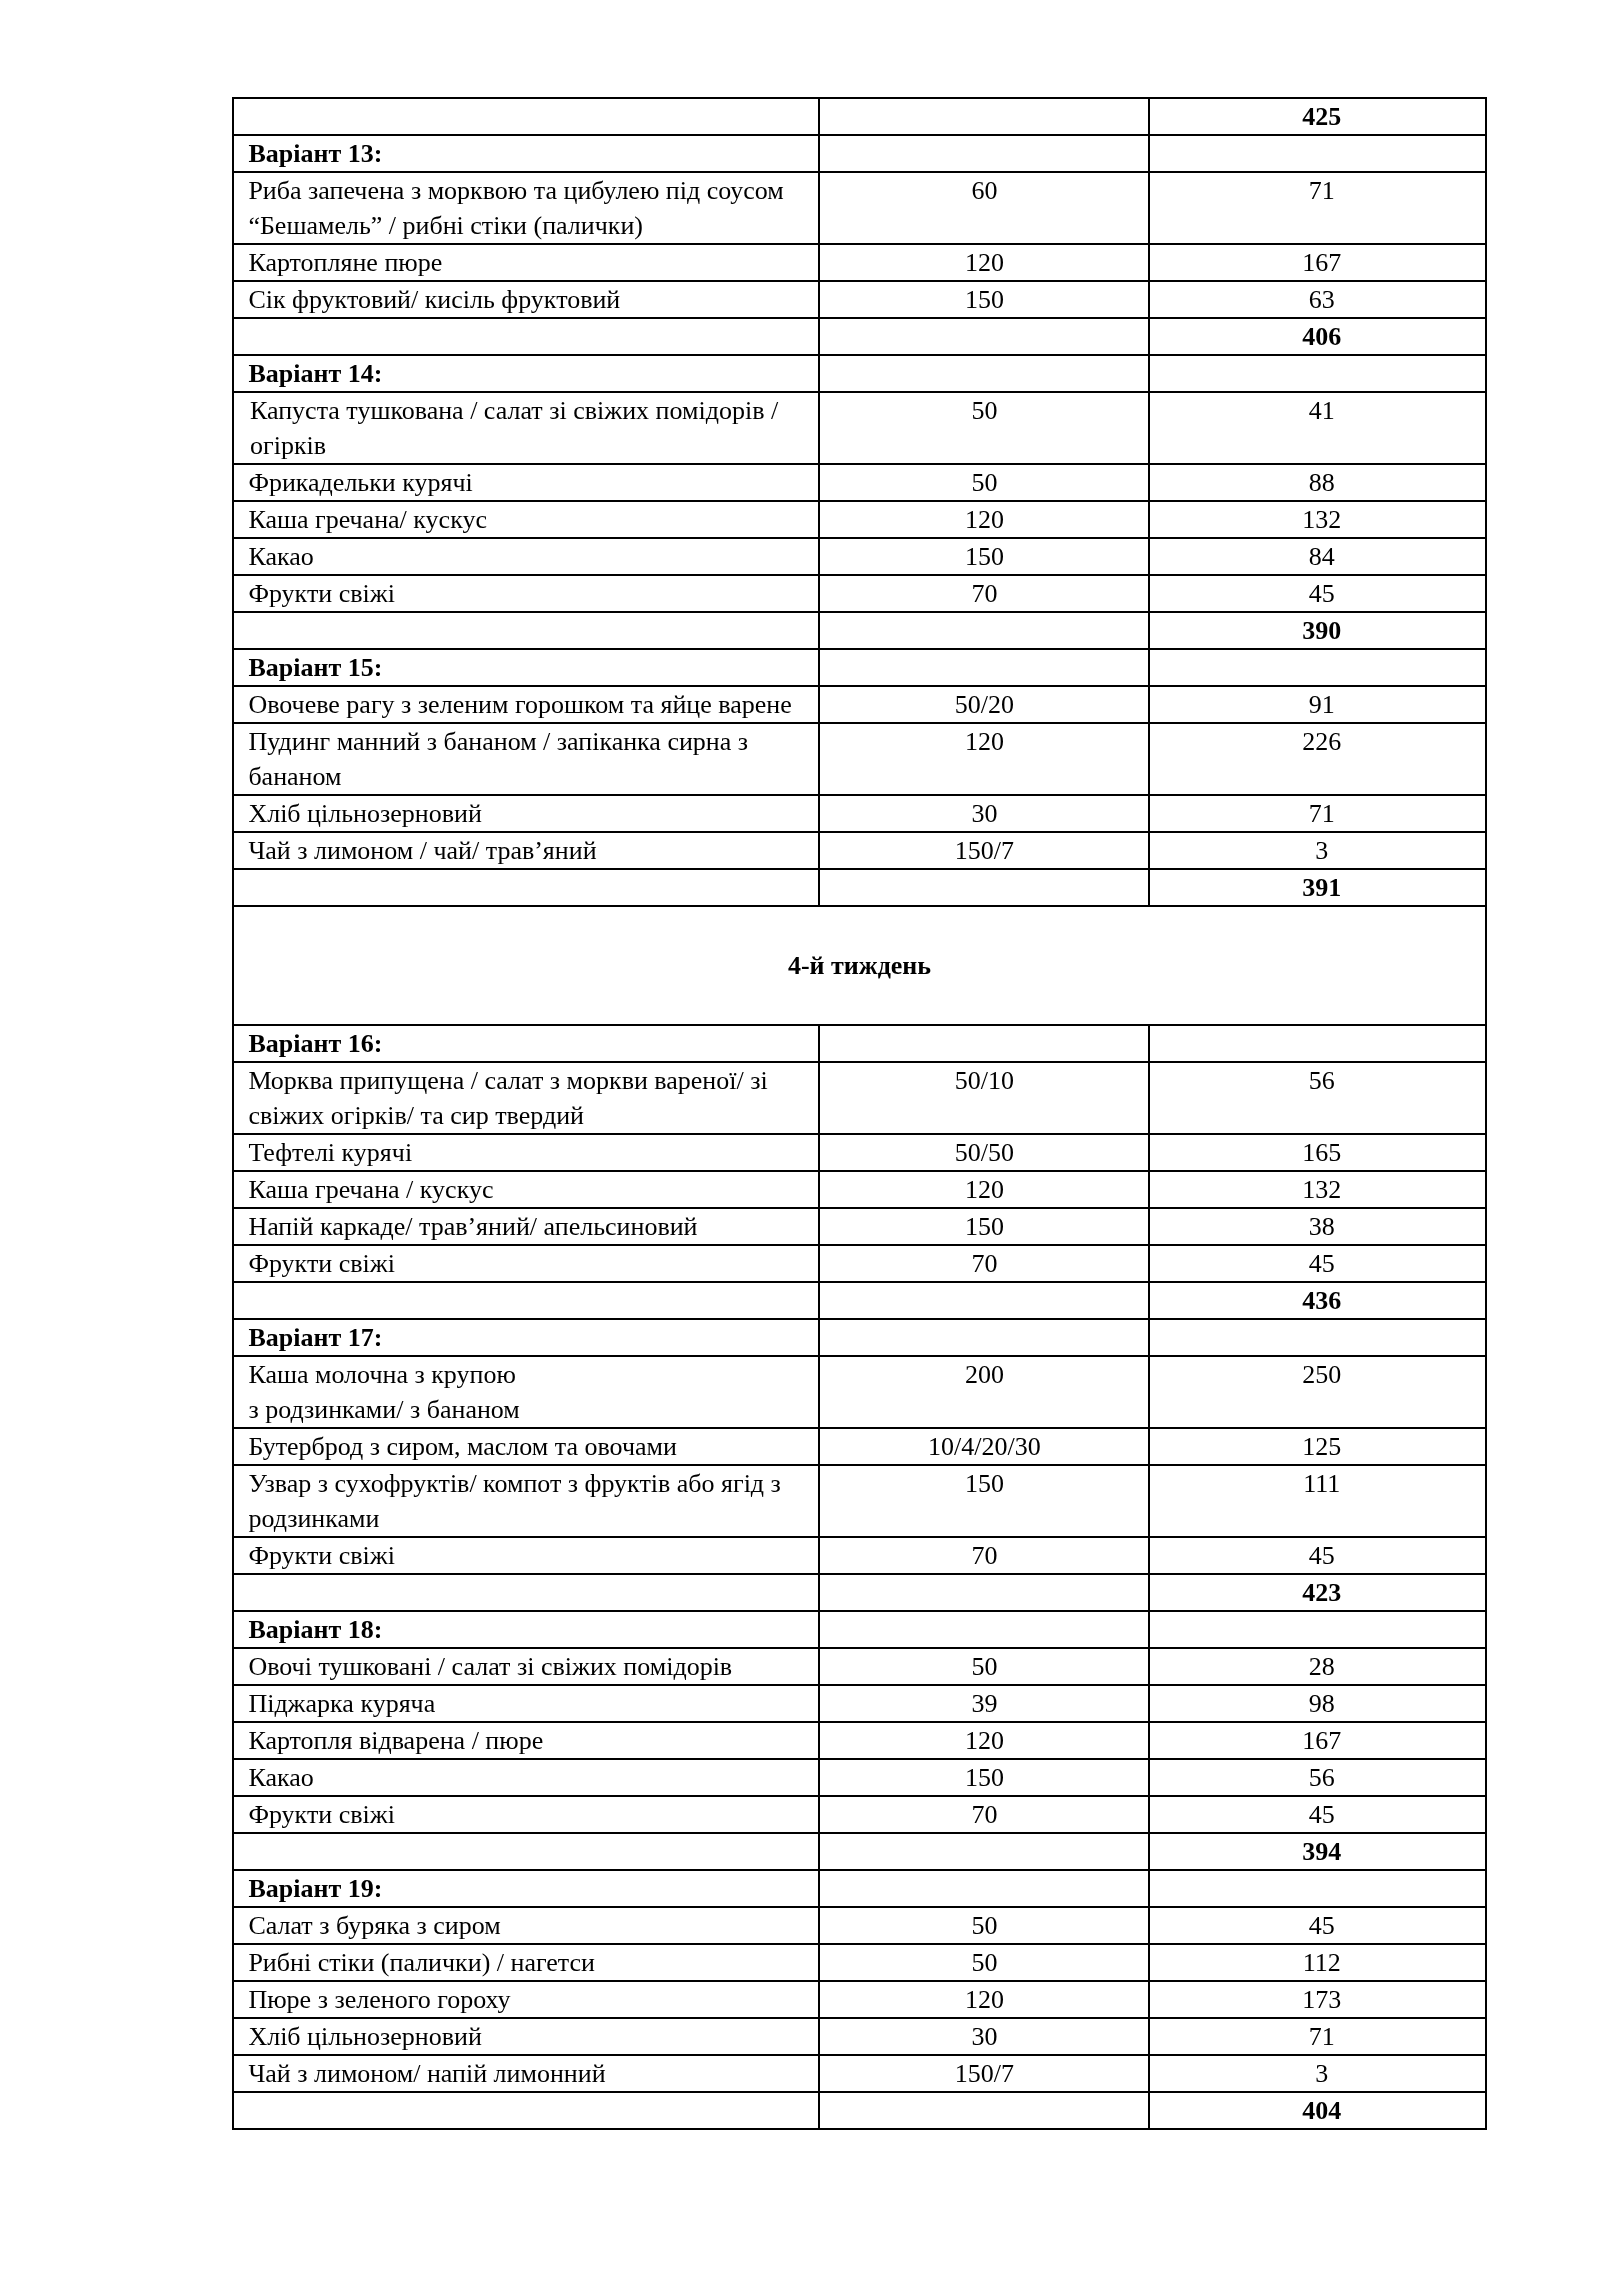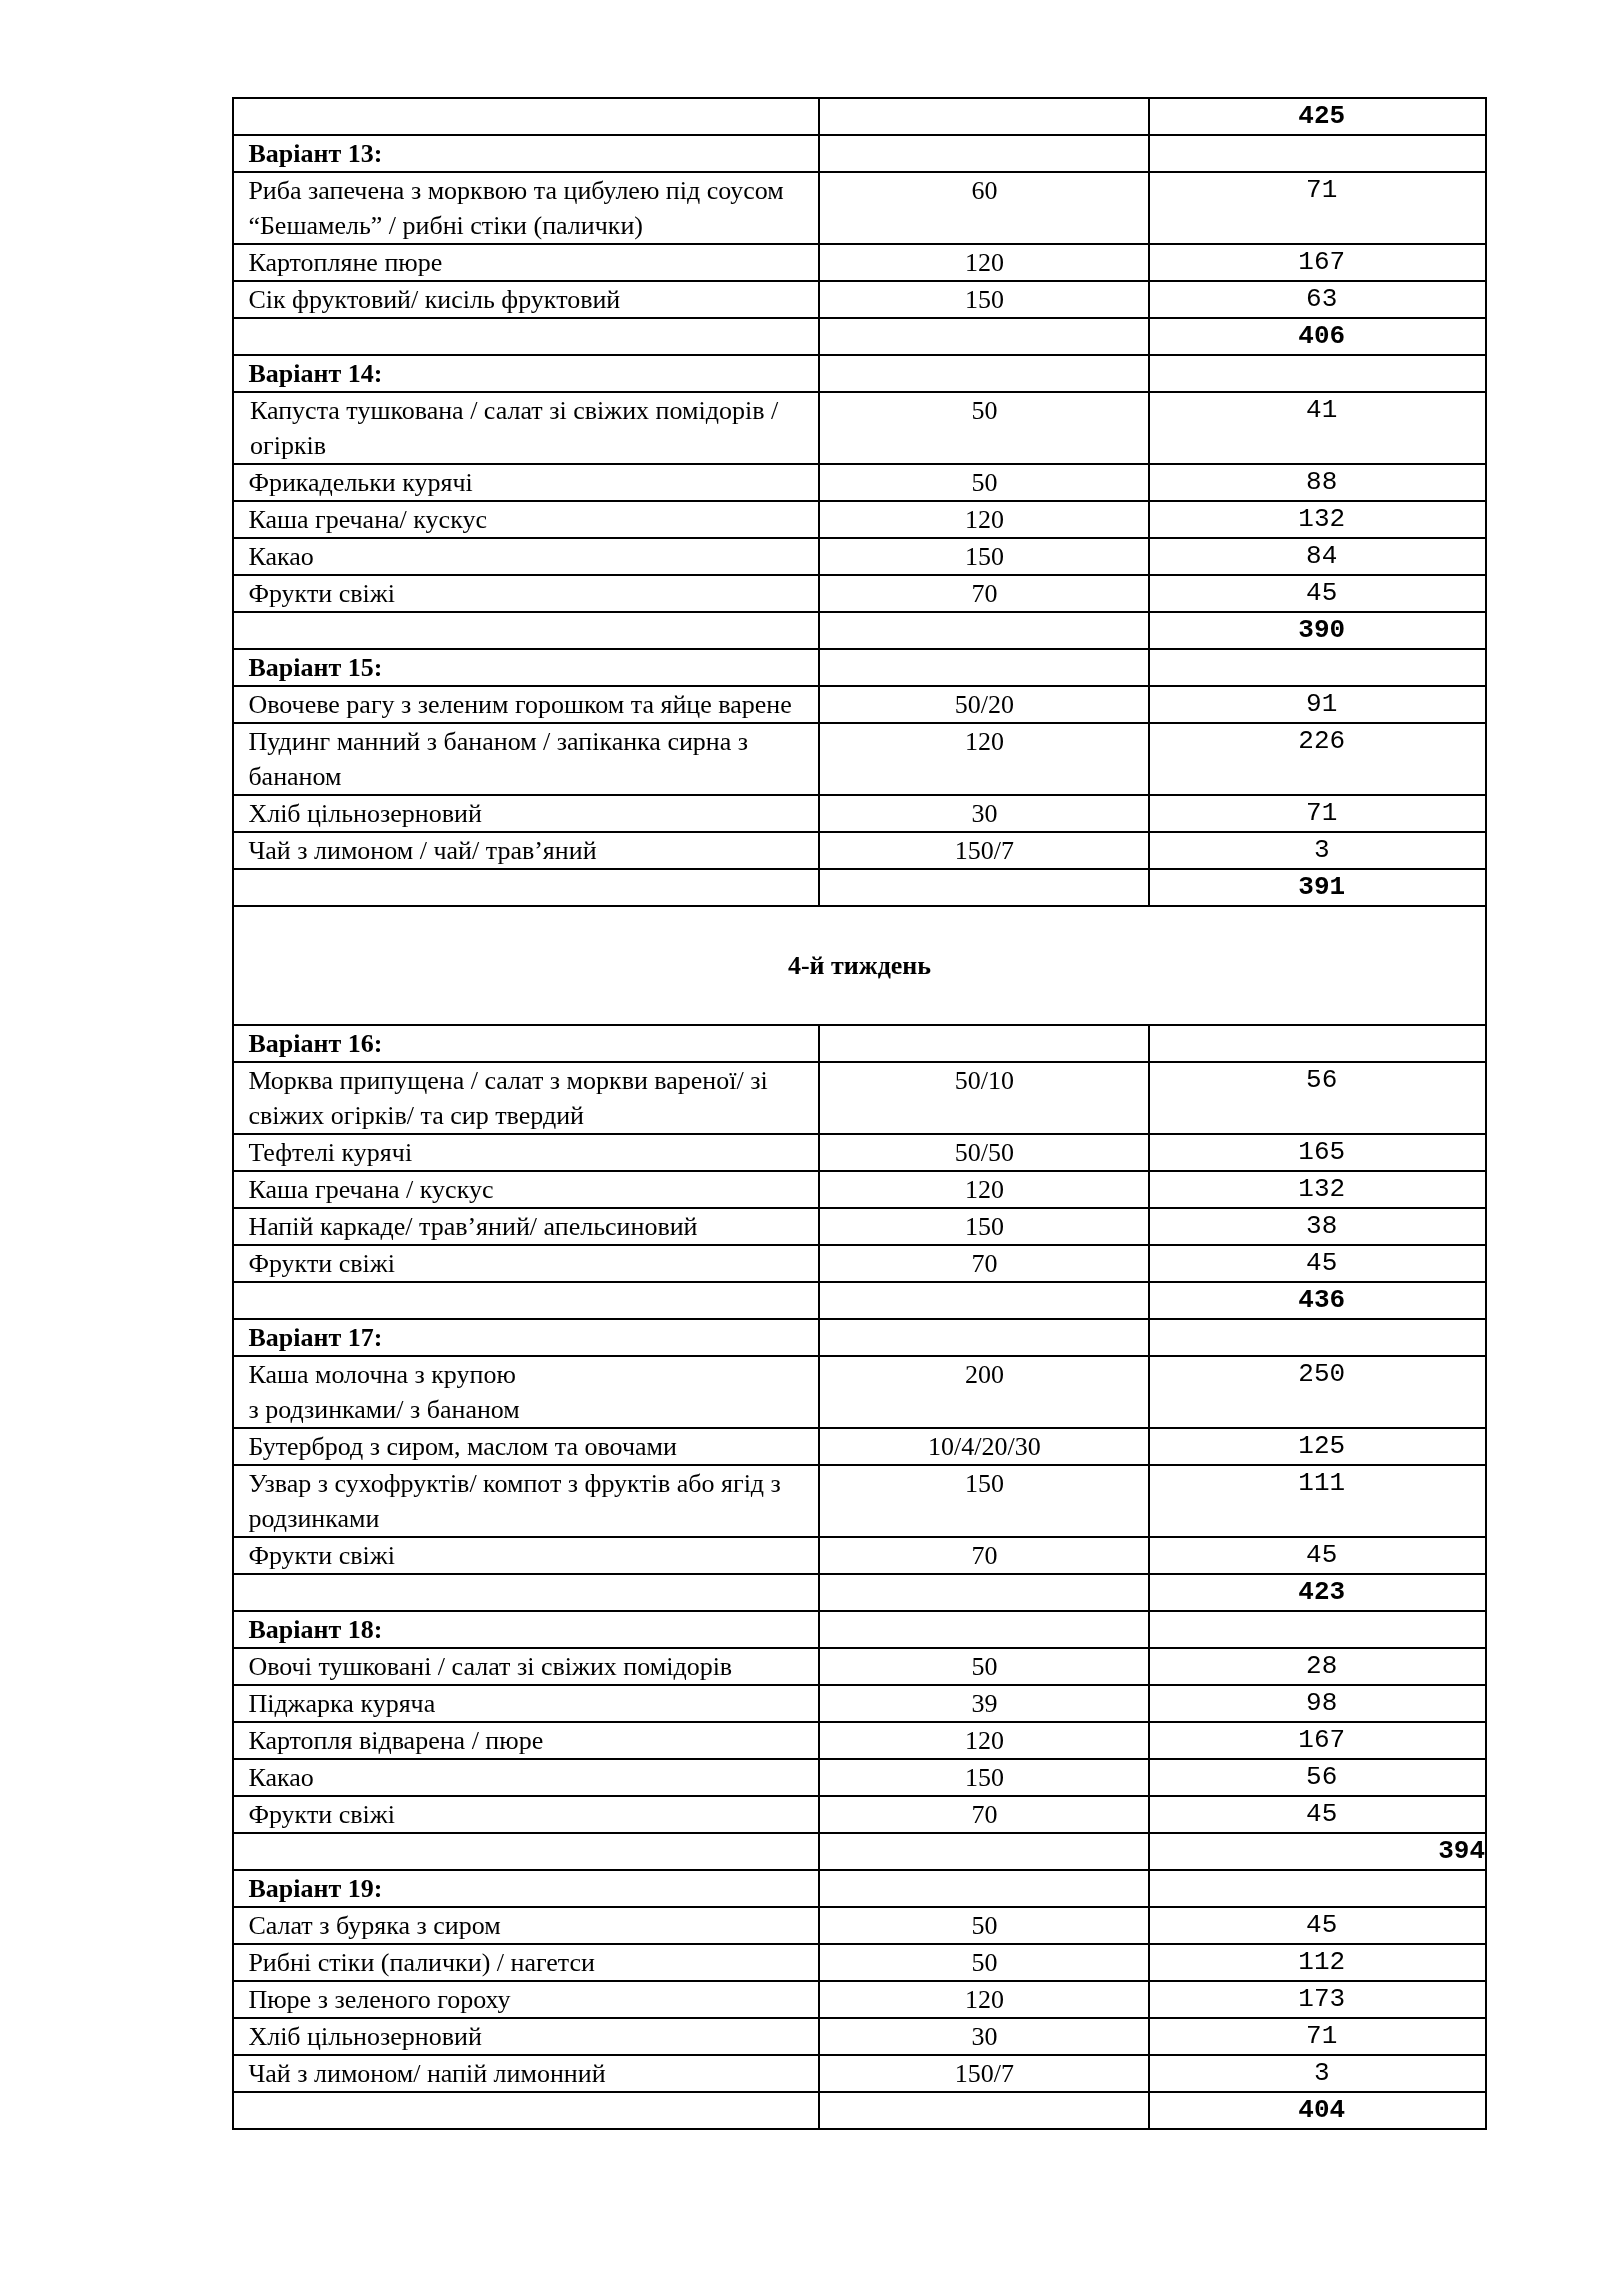--- a/index.html
+++ b/index.html
@@ -9,21 +9,21 @@
       position: absolute; left: 232px; top: 97px; width: 1255px;
       border-collapse: collapse; table-layout: fixed;
       font-size: 26px; line-height: 35px;
     }
     #menu-table td {
       border: 2px solid #000; padding: 0 0 0 14.4px; vertical-align: top;
       height: 31px;
     }
     #menu-table td.c1 { width: 570px; }
     #menu-table td.c2 { width: 328px; text-align: center; padding-left: 0; border-left-width: 2px; border-right-width: 2px; }
-    #menu-table td.c3 { text-align: center; padding-left: 8px; font-family: Liberation Mono, monospace; }
+    #menu-table td.c3 { text-align: center; padding-left: 8px; }
     #menu-table tr.variant td.c1 { font-weight: bold; }
     #menu-table tr.total td.c3 { font-weight: bold; }
     #menu-table tr.week td { height: 101px; vertical-align: middle; text-align: center; font-weight: bold; padding: 8px; }
     #menu-table td.c2, #menu-table td.c3 { border-left: 1.3px solid #000; }
   </style>
 </head>
 <body>
 
 <table id="menu-table">
   <tbody id="menu-body">
@@ -217,21 +217,21 @@
         <td class="c3" style="white-space: pre-line;">56</td>
       </tr>
       <tr class="item">
         <td class="c1" style="white-space: pre-line;">Фрукти  свіжі</td>
         <td class="c2" style="white-space: pre-line;">70</td>
         <td class="c3" style="white-space: pre-line;">45</td>
       </tr>
       <tr class="total">
         <td class="c1" style="white-space: pre-line;"></td>
         <td class="c2" style="white-space: pre-line;"></td>
-        <td class="c3" style="white-space: pre-line; text-align: right;">394</td>
+        <td class="c3" style="white-space: pre-line;">394</td>
       </tr>
       <tr class="variant">
         <td class="c1" style="white-space: pre-line;">Варіант 19:</td>
         <td class="c2" style="white-space: pre-line;"></td>
         <td class="c3" style="white-space: pre-line;"></td>
       </tr>
       <tr class="item">
         <td class="c1" style="white-space: pre-line;">Салат з буряка з сиром</td>
         <td class="c2" style="white-space: pre-line;">50</td>
         <td class="c3" style="white-space: pre-line;">45</td>

